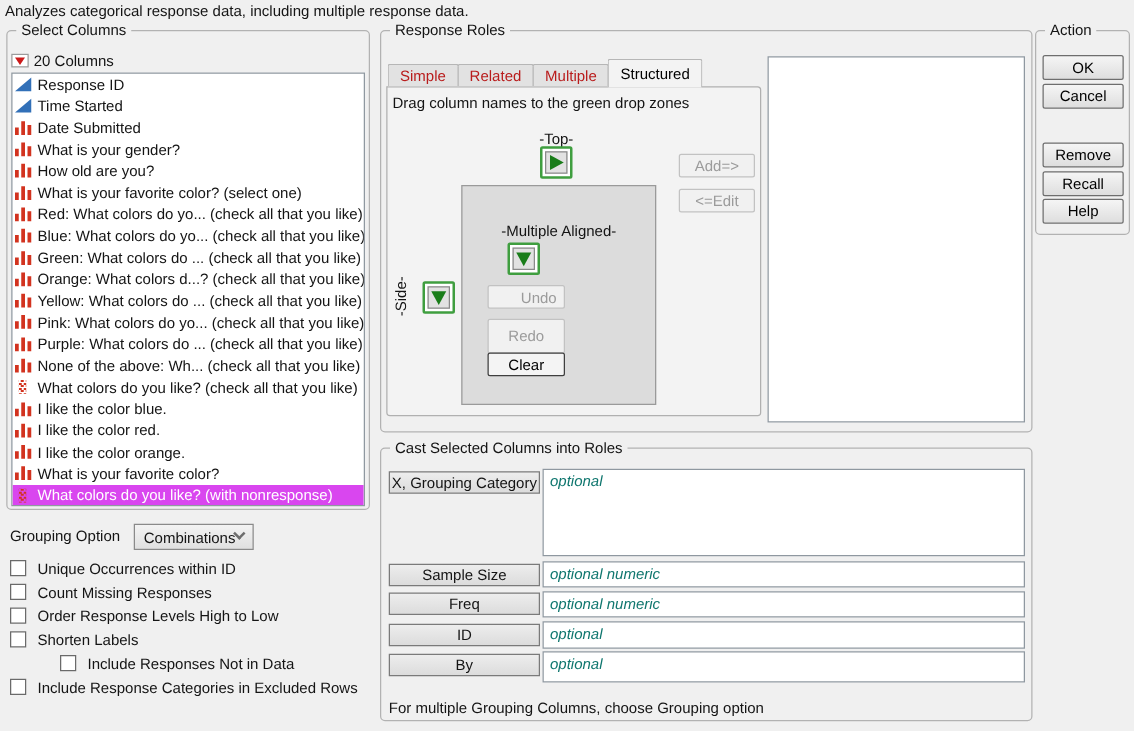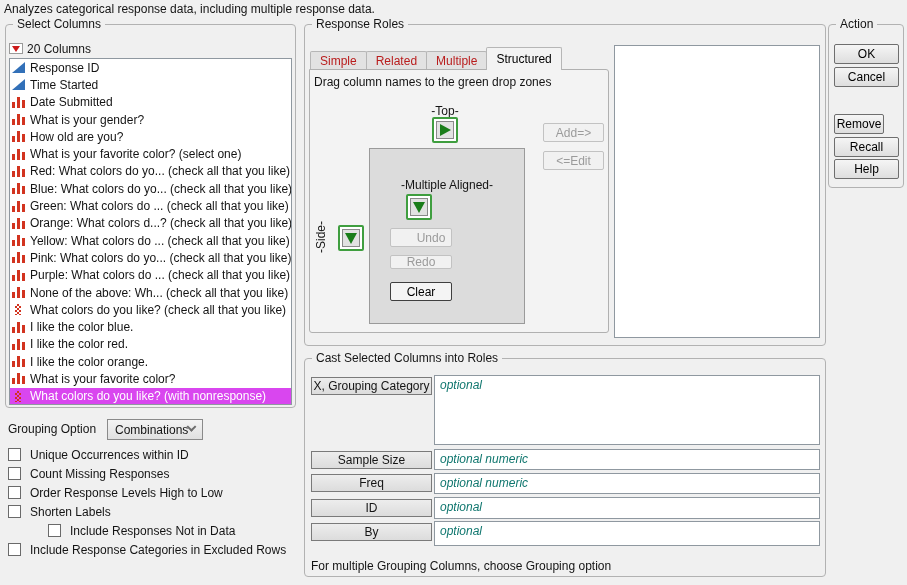--- a/index.html
+++ b/index.html
@@ -240,21 +240,21 @@
     </div>
 
     <div class="grayzone" style="left:59px; top:78px; width:156px; height:176px;">
       <div class="ctext centered" style="left:0; top:29px; width:100%;">-Multiple Aligned-</div>
       <div class="dropzone" style="left:36px; top:45px;">
         <span class="dz-inner">
             <span class="tri-down"></span>
           </span>
       </div>
       <div class="btn disabled" style="left:20px; top:79px; width:62px; height:19px;padding-left:20px;">Undo</div>
-      <div class="btn disabled" style="left:20px; top:106px; width:62px; height:14px;">Redo</div>
+      <div class="btn disabled" style="left:20px; top:106px; width:62px; height:28px;">Redo</div>
       <div class="btn clear-btn" style="left:20px; top:133px; width:62px; height:19px;">Clear</div>
     </div>
   </div>
 
   <div class="btn disabled" style="left:238px; top:98px; width:61px; height:19px;">Add=&gt;</div>
   <div class="btn disabled" style="left:238px; top:126px; width:61px; height:19px;">&lt;=Edit</div>
 
   <div class="listbox" style="left:309px; top:20px; width:206px; height:293px;"></div>
 </div>
 
@@ -281,16 +281,16 @@
   <div class="optbox" style="left:129px; top:162px; width:386px; height:25px;">
     <span class="opttext">optional</span></div>
 
   <div class="ctext" style="left:6px; top:200px;">For multiple Grouping Columns, choose Grouping option</div>
 </div>
 
 <div class="group" style="left:828px; top:24px; width:76px; height:164px;">
   <span class="legend">Action</span>
   <div class="btn" style="left:5px; top:19px; width:65px; height:20px;">OK</div>
   <div class="btn" style="left:5px; top:42px; width:65px; height:20px;">Cancel</div>
-  <div class="btn" style="left:5px; top:89px; width:50px; height:20px;">Remove</div>
+  <div class="btn" style="left:5px; top:89px; width:65px; height:20px;">Remove</div>
   <div class="btn" style="left:5px; top:112px; width:65px; height:20px;">Recall</div>
   <div class="btn" style="left:5px; top:134px; width:65px; height:20px;">Help</div>
 </div>
 
 </body></html>

